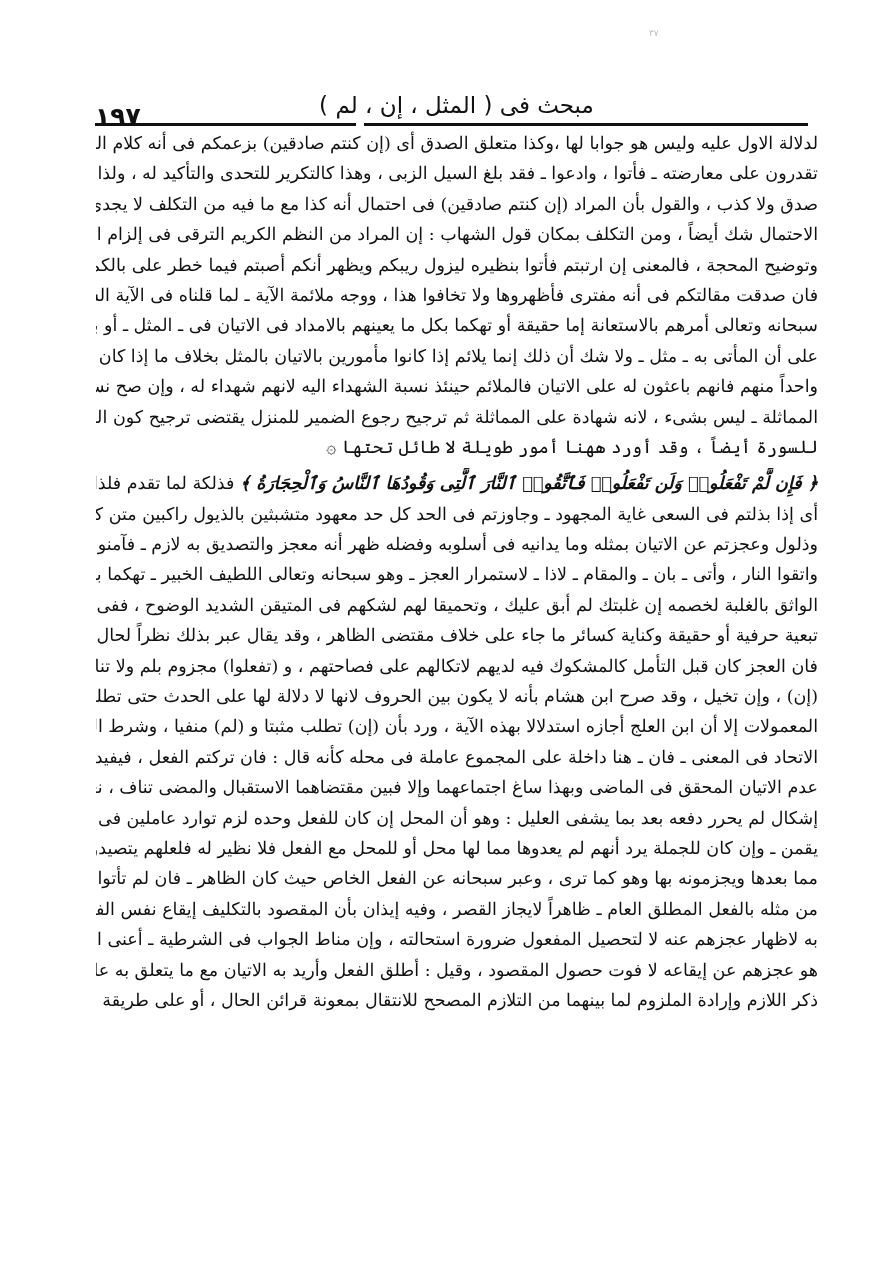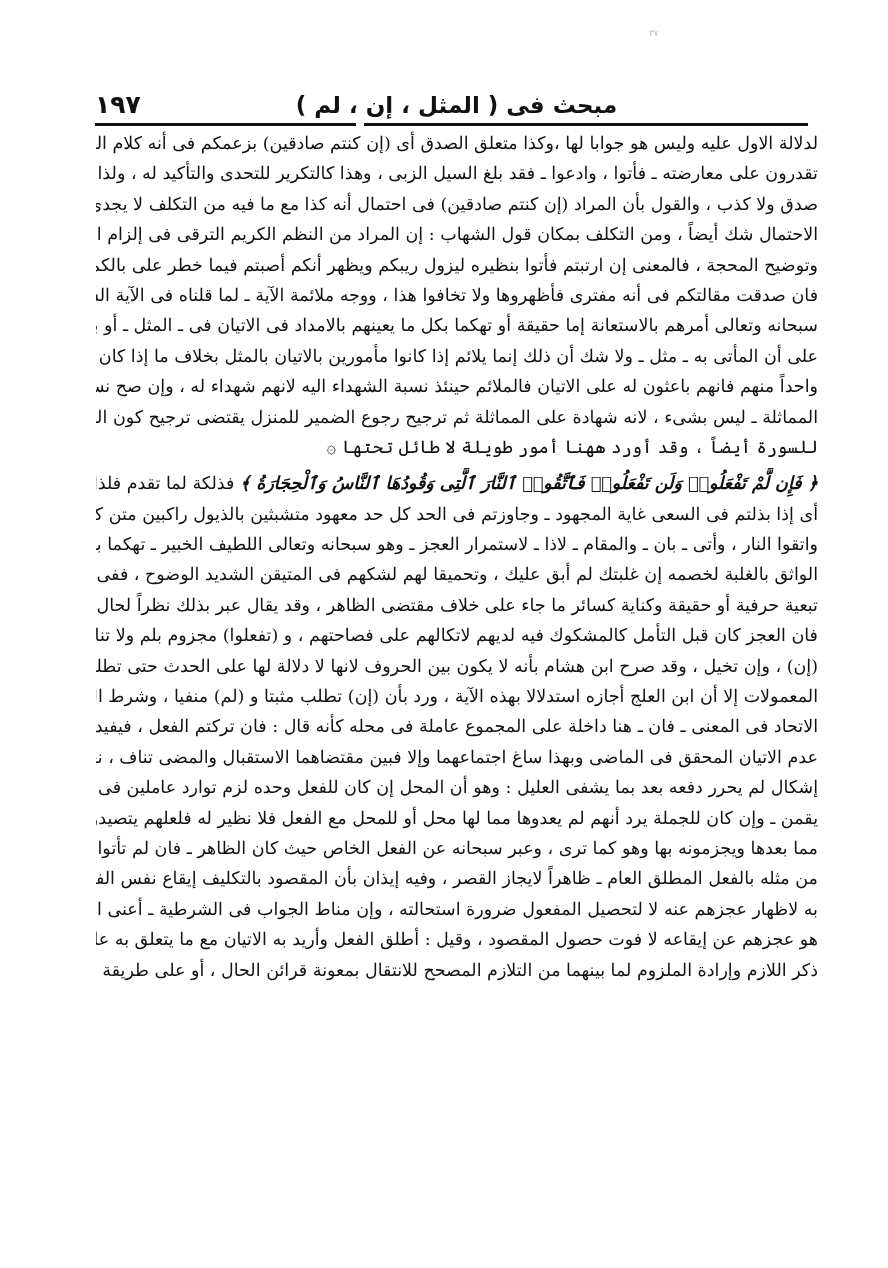--- a/index.html
+++ b/index.html
@@ -10,24 +10,24 @@
   .page { position:absolute; left:0; top:0; width:888px; height:1132px; }
   .corner-mark {
     position:absolute; left:649px; top:28px; font-size:9px; color:#bbb;
   }
   .header {
     position:absolute; left:95px; top:88px; width:713px; height:34px;
     direction:rtl;
   }
   .header-title {
     position:absolute; right:0; left:10px; top:0; text-align:center;
-    font-size:23px; font-weight:bold; line-height:34px;
+    font-size:23px; font-weight:normal; line-height:34px;
   }
   .page-number {
-    position:absolute; left:0; top:0; font-size:25px; font-weight:bold; line-height:34px;
+    position:absolute; left:0; top:12px; font-size:25px; font-weight:bold; line-height:34px;
     direction:ltr;
     text-align:right;
   }
   .header-rule {
     position:absolute; left:95px; top:123px; width:713px; height:3px; background:#111;
   }
   .header-rule-gap {
     position:absolute; left:356px; top:122px; width:8px; height:5px; background:#fff;
   }
   .body-text {
@@ -67,20 +67,21 @@
       <span class="line">سبحانه وتعالى أمرهم بالاستعانة إما حقيقة أو تهكما بكل ما يعينهم بالامداد فى الاتيان فى ـ المثل ـ أو بالشهادة</span>
       <span class="line">على أن المأتى به ـ مثل ـ ولا شك أن ذلك إنما يلائم إذا كانوا مأمورين بالاتيان بالمثل بخلاف ما إذا كان المأمور</span>
       <span class="line">واحداً منهم فانهم باعثون له على الاتيان فالملائم حينئذ نسبة الشهداء اليه لانهم شهداء له ، وإن صح نسبته اليهم</span>
       <span class="line">المماثلة ـ ليس بشىء ، لانه شهادة على المماثلة ثم ترجيح رجوع الضمير للمنزل يقتضى ترجيح كون الظرف صفة</span>
       <span class="line last">للسورة أيضاً ، وقد أورد ههنا أمور طويلة لا طائل تحتها ۞</span>
     </div>
     <span class="para-gap"></span>
     <div>
       <span class="line"><span class="verse">﴿ فَإِن لَّمْ تَفْعَلُوا۟ وَلَن تَفْعَلُوا۟ فَٱتَّقُوا۟ ٱلنَّارَ ٱلَّتِى وَقُودُهَا ٱلنَّاسُ وَٱلْحِجَارَةُ ﴾</span> <span>فذلكة لما تقدم فلذا أتى بالفاء</span></span>
       <span class="line">أى إذا بذلتم فى السعى غاية المجهود ـ وجاوزتم فى الحد كل حد معهود متشبثين بالذيول راكبين متن كل صعب</span>
+      <span class="line">وذلول وعجزتم عن الاتيان بمثله وما يدانيه فى أسلوبه وفضله ظهر أنه معجز والتصديق به لازم ـ فآمنوا</span>
       <span class="line">واتقوا النار ، وأتى ـ بان ـ والمقام ـ لاذا ـ لاستمرار العجز ـ وهو سبحانه وتعالى اللطيف الخبير ـ تهكما بهم كما يقول</span>
       <span class="line">الواثق بالغلبة لخصمه إن غلبتك لم أبق عليك ، وتحميقا لهم لشكهم فى المتيقن الشديد الوضوح ، ففى الآية استعارة تهكمية</span>
       <span class="line">تبعية حرفية أو حقيقة وكناية كسائر ما جاء على خلاف مقتضى الظاهر ، وقد يقال عبر بذلك نظراً لحال المخاطبين</span>
       <span class="line">فان العجز كان قبل التأمل كالمشكوك فيه لديهم لاتكالهم على فصاحتهم ، و (تفعلوا) مجزوم بلم ولا تنازع بينها وبين</span>
       <span class="line">(إن) ، وإن تخيل ، وقد صرح ابن هشام بأنه لا يكون بين الحروف لانها لا دلالة لها على الحدث حتى تطلب</span>
       <span class="line">المعمولات إلا أن ابن العلج أجازه استدلالا بهذه الآية ، ورد بأن (إن) تطلب مثبتا و (لم) منفيا ، وشرط التنازع</span>
       <span class="line">الاتحاد فى المعنى ـ فان ـ هنا داخلة على المجموع عاملة فى محله كأنه قال : فان تركتم الفعل ، فيفيد الكلام استمرار</span>
       <span class="line">عدم الاتيان المحقق فى الماضى وبهذا ساغ اجتماعهما وإلا فبين مقتضاهما الاستقبال والمضى تناف ، نعم قيل فى ذلك</span>
       <span class="line">إشكال لم يحرر دفعه بعد بما يشفى العليل : وهو أن المحل إن كان للفعل وحده لزم توارد عاملين فى نحو ـ إن لم</span>
       <span class="line">يقمن ـ وإن كان للجملة يرد أنهم لم يعدوها مما لها محل أو للمحل مع الفعل فلا نظير له فلعلهم يتصيدون فعلا</span>

